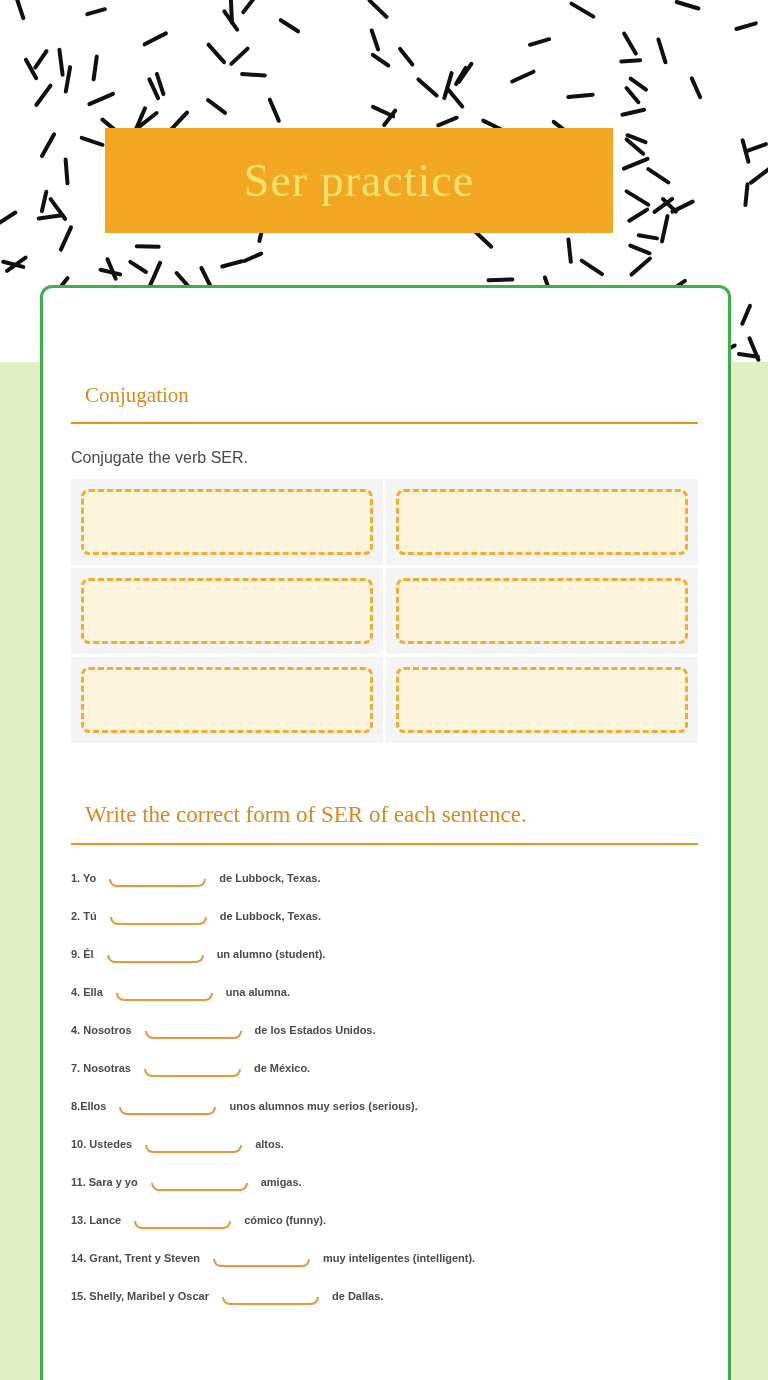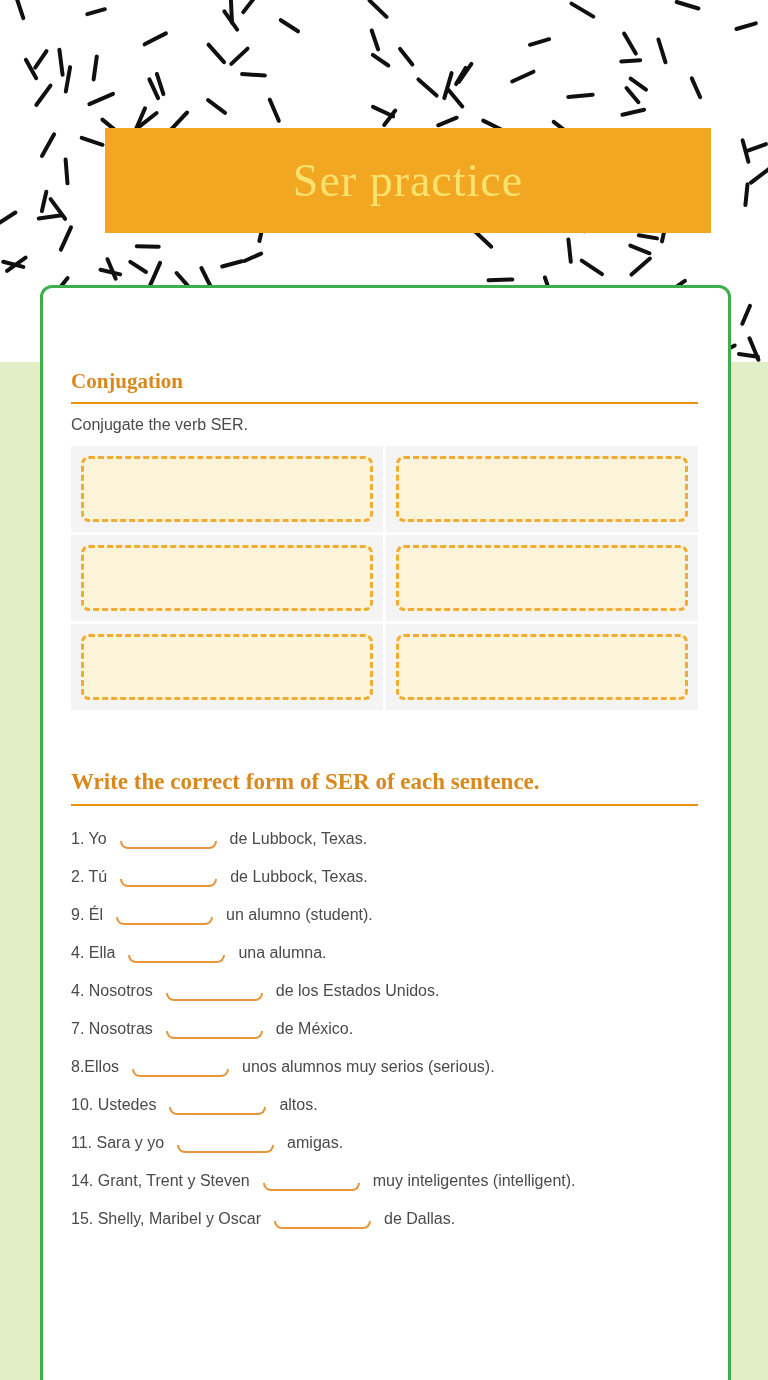--- a/index.html
+++ b/index.html
@@ -15,21 +15,21 @@
   .header-bg {
     position: absolute; left: 0; top: 0;
     width: 768px; height: 362px;
     background: #ffffff;
   }
   .header-bg svg { display: block; width: 768px; height: 362px; }
   .header-bg line { stroke: var(--sprinkle, #101010); stroke-width: 4; stroke-linecap: round; }
 
   .title-banner {
     position: absolute; left: 105px; top: 128px;
-    width: 606px; height: 105px;
+    width: 508px; height: 105px;
     background: var(--banner-bg, #F2A722);
     display: flex; align-items: center; justify-content: center;
   }
   .title-banner h1 {
     margin: 0;
     font-family: "Liberation Serif", "DejaVu Serif", serif;
     font-weight: 400;
     font-size: 46px;
     letter-spacing: 1px;
     color: var(--banner-text, #F8E26E);
@@ -40,36 +40,36 @@
     position: absolute; left: 40px; top: 285px;
     box-sizing: border-box;
     width: 691px; height: 1180px;
     background: #ffffff;
     border: 3px solid var(--card-border, #3CAE4A);
     border-radius: 12px;
     padding: 80px 30px 40px 28px;
   }
 
   h2.section-heading {
-    margin: 0;
+    margin: 14px;
     font-family: "Liberation Serif", "DejaVu Serif", serif;
-    font-weight: 700;
+    font-weight: 400;
     color: var(--heading, #D9881C);
   }
   .heading-sm { font-size: 21px; line-height: 26px; }
   .heading-lg { font-size: 23px; line-height: 28px; margin-top: 58px !important; }
 
   hr.section-rule {
     border: none;
     border-top: 2px solid var(--rule, #E8940F);
     margin: 8px 0 0 0;
   }
 
   p.instruction {
-    margin: 11px 0 0 0;
+    margin: 24px 0 0 0;
     font-size: 16px; line-height: 20px;
     color: var(--text, #4A4A4A);
     font-weight: 500;
   }
 
   
   .conj-grid {
     margin-top: 11px;
     display: grid;
     grid-template-columns: 1fr 1fr;
@@ -88,22 +88,22 @@
     border: 3px dashed var(--box-border, #F3AC33);
     border-radius: 8px;
     cursor: text;
   }
 
   
   .sentence-list { margin-top: 14px; }
   .sentence-row {
     height: 38px; line-height: 38px;
     white-space: nowrap;
-    font-size: 16px;
-    font-weight: 400;
+    font-size: 11px;
+    font-weight: 700;
     color: var(--text, #4A4A4A);
   }
   .blank {
     display: inline-block;
     vertical-align: baseline;
     position: relative; top: 5px;
     width: 97px; height: 8px;
     box-sizing: border-box;
     border: 2px solid var(--underline, #E9953B);
     border-top: none;
@@ -303,18 +303,19 @@
     <div class="sentence-list">
         <div class="sentence-row"><span>1. Yo</span><span class="blank"></span><span>de Lubbock, Texas.</span></div>
         <div class="sentence-row"><span>2. Tú</span><span class="blank"></span><span>de Lubbock, Texas.</span></div>
         <div class="sentence-row"><span>9. Él</span><span class="blank"></span><span>un alumno (student).</span></div>
         <div class="sentence-row"><span>4. Ella</span><span class="blank"></span><span>una alumna.</span></div>
         <div class="sentence-row"><span>4. Nosotros</span><span class="blank"></span><span>de los Estados Unidos.</span></div>
         <div class="sentence-row"><span>7. Nosotras</span><span class="blank"></span><span>de México.</span></div>
         <div class="sentence-row"><span>8.Ellos</span><span class="blank"></span><span>unos alumnos muy serios (serious).</span></div>
         <div class="sentence-row"><span>10. Ustedes</span><span class="blank"></span><span>altos.</span></div>
         <div class="sentence-row"><span>11. Sara y yo</span><span class="blank"></span><span>amigas.</span></div>
+        <div class="sentence-row"><span>13. Lance</span><span class="blank"></span><span>cómico (funny).</span></div>
         <div class="sentence-row"><span>14. Grant, Trent y Steven</span><span class="blank"></span><span>muy inteligentes (intelligent).</span></div>
         <div class="sentence-row"><span>15. Shelly, Maribel y Oscar</span><span class="blank"></span><span>de Dallas.</span></div>
       </div>
   </section>
 
 </div>
 
 </body></html>

